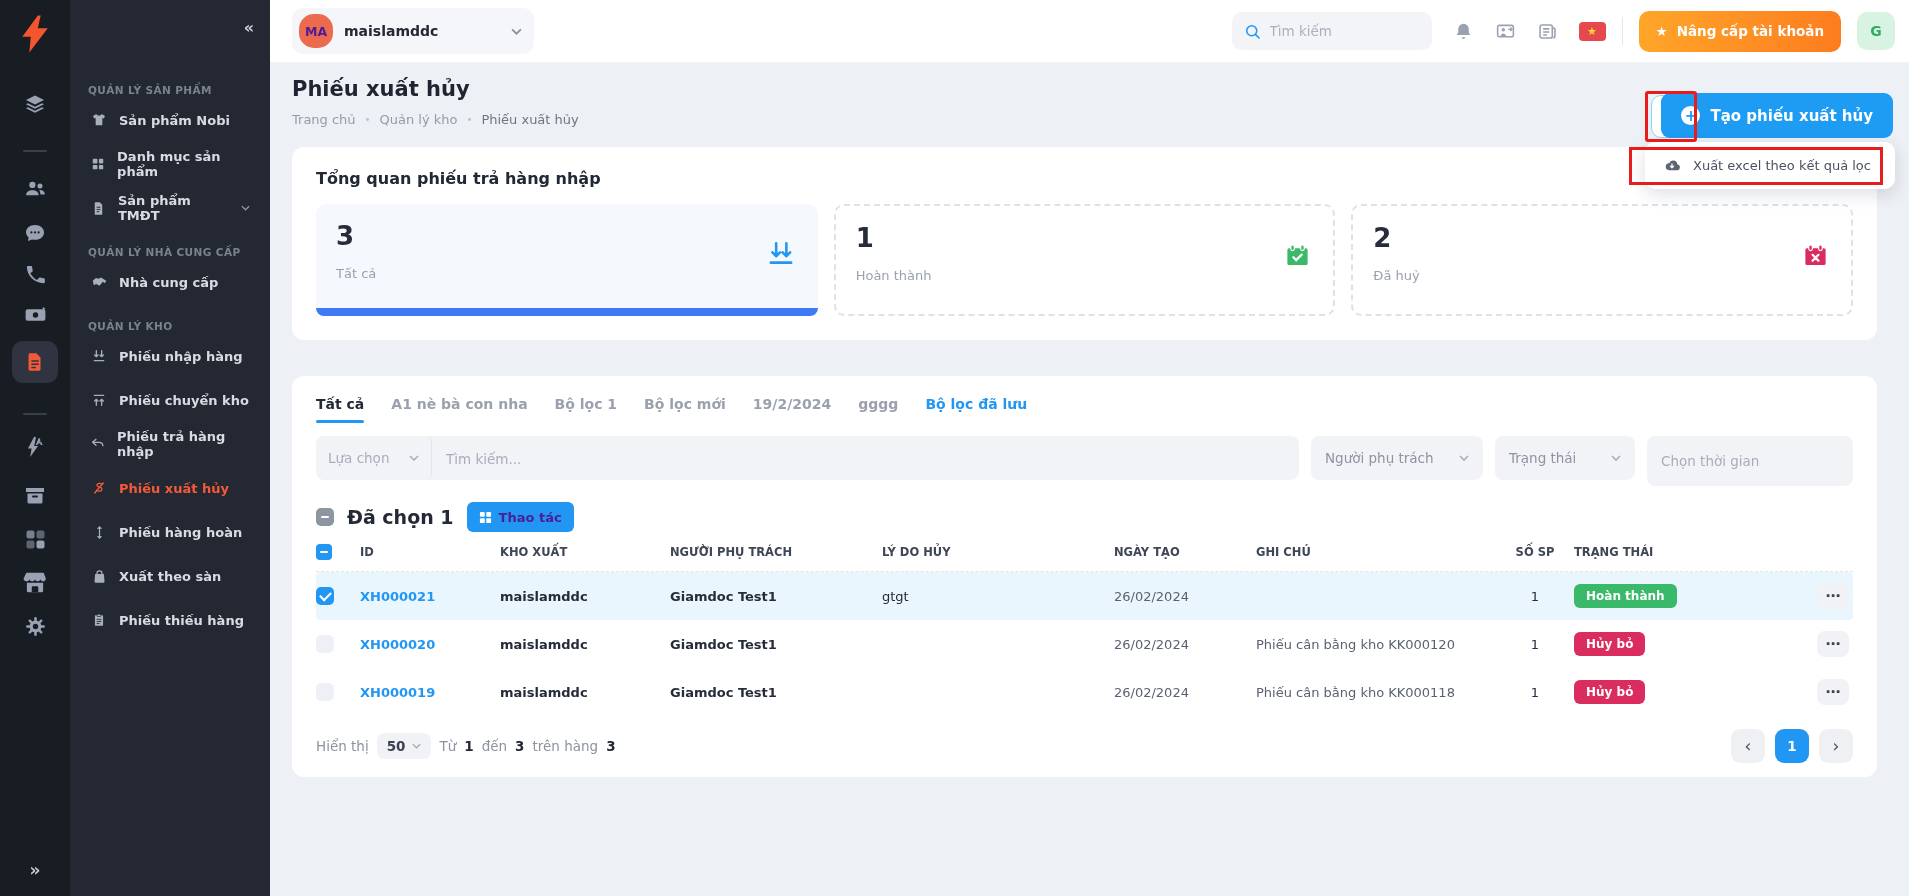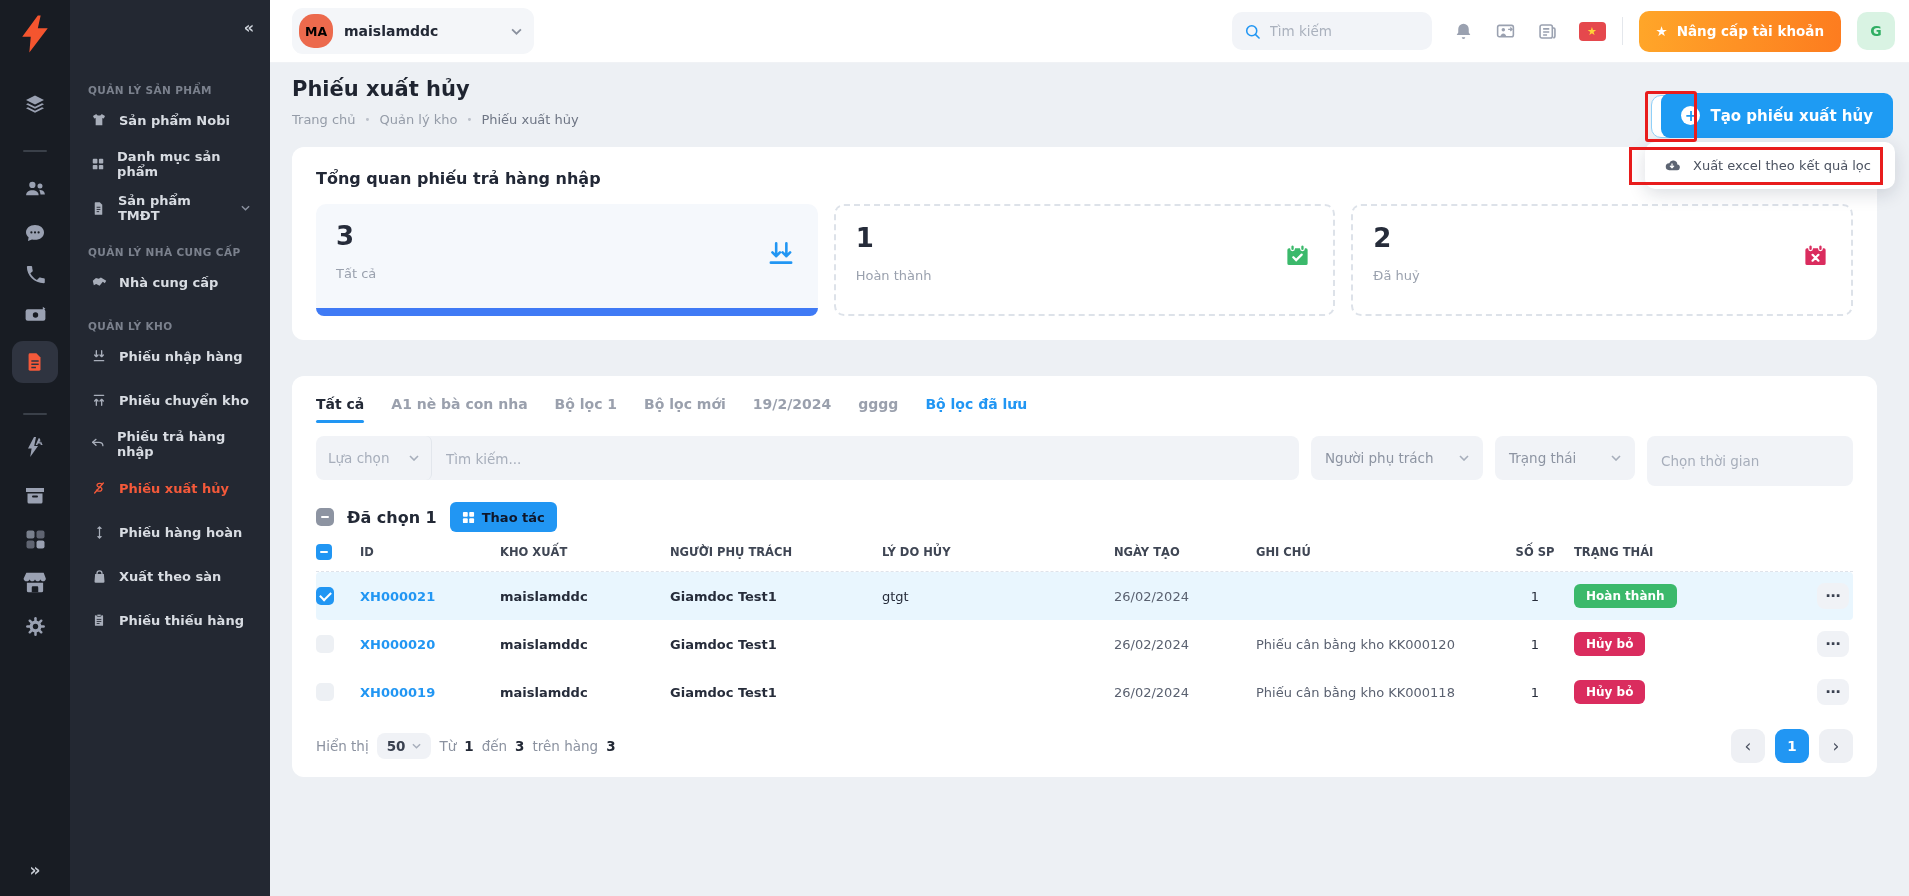--- a/index.html
+++ b/index.html
@@ -27,21 +27,21 @@
     font-size:13px; font-weight:bold; color:#d8dce2; cursor:pointer; border-radius:8px; }
   .mitem .mico { width:18px; display:flex; justify-content:center; color:#a8aeba; }
   .mitem.active, .mitem.active .mico { color:#f4593a; }
   .mitem .mchev { margin-left:auto; color:#8b92a0; }
 
   
   .topbar { position:fixed; left:270px; top:0; right:0; height:63px; background:#fff;
     display:flex; align-items:center; padding:0 14px 0 22px; z-index:35; border-bottom:1px solid #f0f2f5; }
   .ws-chip { width:242px; height:46px; background:#f4f6f9; border-radius:11px;
     display:flex; align-items:center; gap:11px; padding:0 12px 0 7px; cursor:pointer; }
-  .ws-avatar { width:34px; height:34px; border-radius:15px; background:#ec6a4d; color:#000000;
+  .ws-avatar { width:34px; height:34px; border-radius:15px; background:#ec6a4d; color:#4c1d95;
     font-size:12.5px; font-weight:bold; display:flex; align-items:center; justify-content:center; }
   .ws-name { font-size:14px; font-weight:bold; color:#232936; }
   .ws-chip .chev { margin-left:auto; }
   .search-box { margin-left:auto; width:200px; height:38px; background:#f2f4f8; border-radius:10px;
     display:flex; align-items:center; gap:9px; padding:0 12px; }
   .search-box input { width:100%; font-size:13.5px; color:#3a4150; }
   .search-box input::placeholder { color:#aab1bd; }
   .tb-ic { margin-left:21px; color:#9aa1b0; cursor:pointer; }
   .flag { margin-left:21px; width:27px; height:19px; border-radius:4px; background:#e5484d; color:#ffd338;
     font-size:11px; display:flex; align-items:center; justify-content:center; cursor:pointer; }
@@ -106,22 +106,22 @@
   .fsel { height:44px; background:#f1f3f7; border-radius:8px; display:flex; align-items:center;
     justify-content:space-between; padding:0 14px; font-size:13.5px; color:#8d94a2; cursor:pointer; }
   .fsel.w1 { width:172px; } .fsel.w2 { width:140px; }
   .ftime { width:206px; height:50px; background:#f1f3f7; border-radius:8px; display:flex; align-items:center; padding:0 14px; }
   .ftime input { width:100%; font-size:13.5px; }
 
   .selection { display:flex; align-items:center; gap:13px; margin-top:16px; }
   .cb { border-radius:5px; display:flex; align-items:center; justify-content:center; cursor:pointer; }
   .cb-indet-gray { width:18px; height:18px; background:#8d94a2; }
   .cb-indet-gray::after { content:""; width:8px; height:2px; background:#fff; border-radius:1px; }
-  .sel-count { font-size:16px; font-weight:bold; color:#232936; }
-  .btn-action { height:30px; background:#2196f3; border-radius:6px; color:#0f172a; font-size:13px;
+  .sel-count { font-size:19px; font-weight:bold; color:#232936; }
+  .btn-action { height:30px; background:#2196f3; border-radius:6px; color:#4c1d95; font-size:13px;
     font-weight:bold; display:flex; align-items:center; gap:7px; padding:0 12px; cursor:pointer; }
 
   .trow { display:grid; grid-template-columns:44px 140px 170px 212px 232px 142px 240px 78px 182px 1fr;
     align-items:center; height:48px; font-size:13px; }
   .thead { height:40px; font-size:11.5px; font-weight:bold; color:#3f4654; border-bottom:1px dashed #dfe3ea; }
   .trow[data-selected="true"] { background:#e9f6fe; border-radius:4px; }
   .cb-head { width:16px; height:16px; border-radius:4px; background:#2196f3; }
   .cb-head::after { content:""; width:8px; height:2px; background:#fff; border-radius:1px; }
   .cb-row { width:18px; height:18px; background:#edf0f4; }
   .cb-row[data-checked="true"] { background:#2196f3; }

